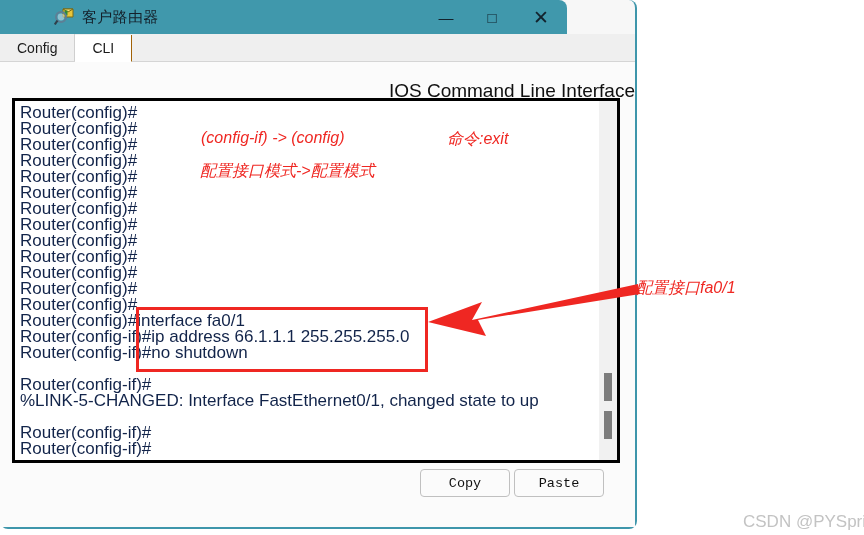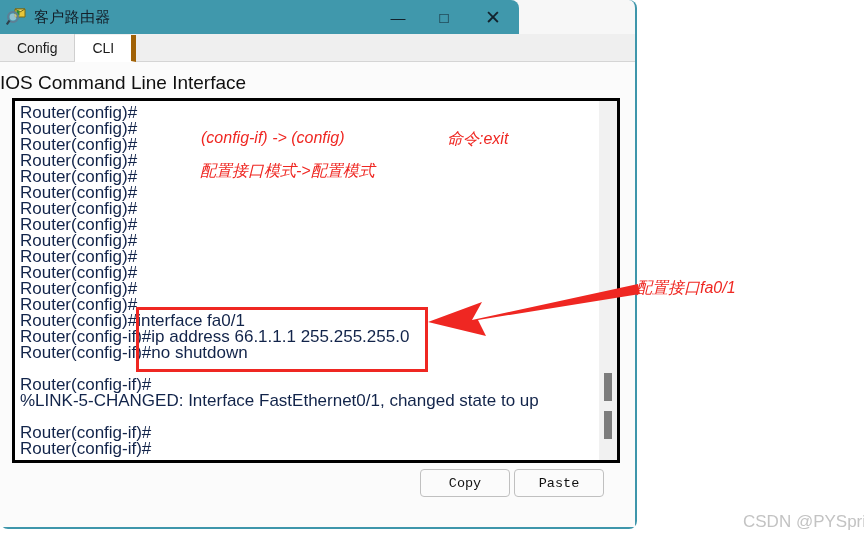--- a/index.html
+++ b/index.html
@@ -34,20 +34,21 @@
   #titlebar {
     position: absolute;
     left: 0;
     top: 0;
     width: 519px;
     height: 34px;
     background: #4098ac;
     border-radius: 0 8px 0 0;
     display: flex;
     align-items: center;
+    padding-left: 48px;
   }
   #app-icon {
     width: 22px;
     height: 22px;
     margin-left: 6px;
     position: relative;
     flex: 0 0 auto;
   }
   #window-title {
     color: #14202a;
@@ -93,41 +94,41 @@
     display: flex;
     align-items: center;
     font-size: 14px;
     color: #1b1b1b;
     background: #efefef;
     border-right: 1px solid #cfcfcf;
     box-sizing: border-box;
   }
   .tab.active {
     background: #ffffff;
-    border-right: 5px solid #a16207;
+    border-right: 1px solid #a16207;
     border-bottom: 1px solid #ffffff;
     margin-bottom: -1px;
   }
 
   
   #panel {
     position: absolute;
     left: 0;
     top: 62px;
     width: 635px;
     height: 465px;
     background: #fbfbfb;
     box-sizing: border-box;
   }
   #cli-heading {
     position: absolute;
     left: 0;
-    top: 10px;
+    top: 18px;
     width: 635px;
-    text-align: left;
+    text-align: right;
     font-size: 19px;
     color: #101010;
   }
 
   
   #terminal-wrap {
     position: absolute;
     left: 12px;
     top: 36px;
     width: 608px;

